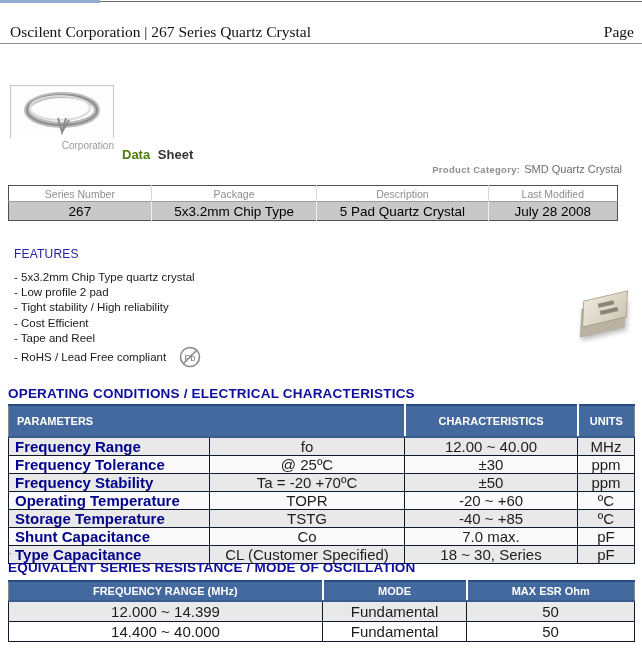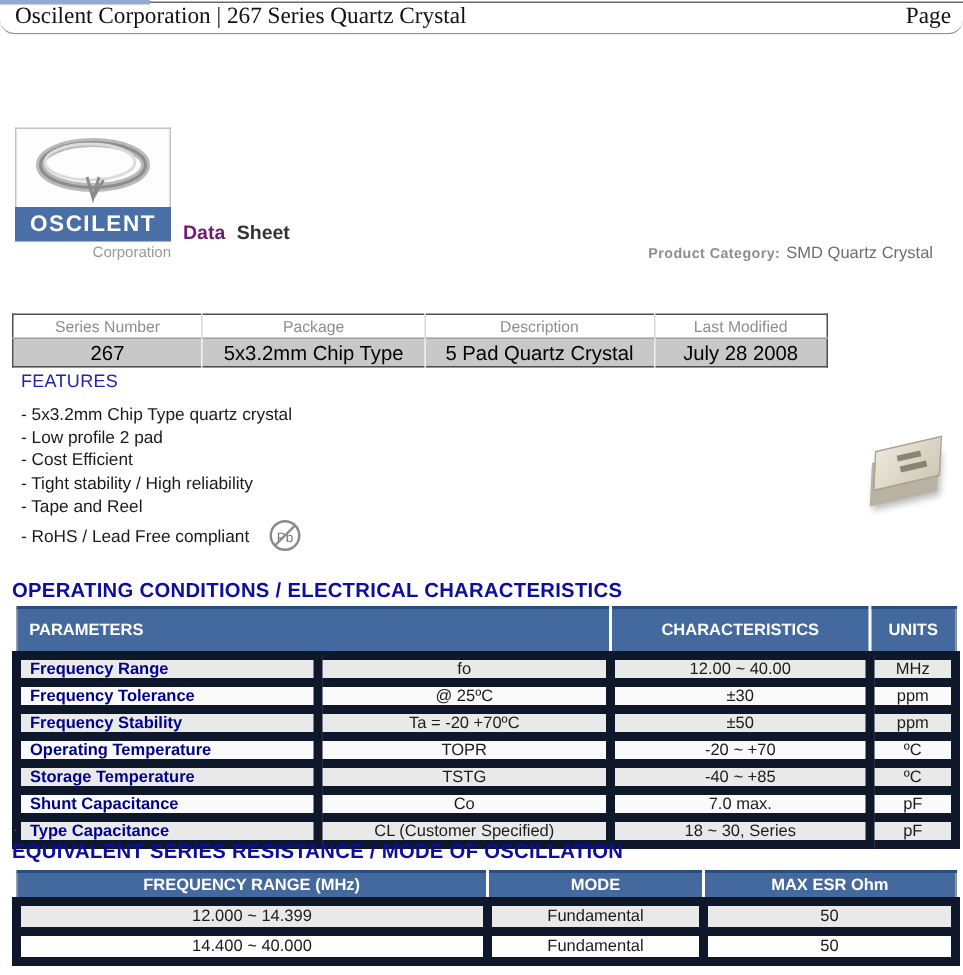--- a/index.html
+++ b/index.html
@@ -12,47 +12,47 @@
     overflow: hidden;
   }
 
   
   #top-edge { position: absolute; top: 0; left: 0; width: 642px; height: 3px; }
   #top-edge .edge-line { position: absolute; top: 1px; left: 0; right: 0; height: 1px; background: #6a6a6a; }
   #top-edge .edge-blue { position: absolute; top: 0; left: 0; width: 100px; height: 3px; background: #94aad2; }
 
   
   #doc-header {
-    position: absolute; top: 0; left: 0; right: 0; height: 23px;
+    position: absolute; top: 0; left: 0; right: 0; height: 44px;
     border-bottom: 1px solid #909090;
     display: flex; justify-content: space-between; align-items: flex-end;
     padding: 0 8px 2px 10px;
     font-family: "Liberation Serif", serif;
-    font-size: 15.5px; color: #111; border-radius: 10px;
+    font-size: 15.5px; color: #111;
   }
 
   
   #logo-box { position: absolute; top: 85px; left: 10px; width: 104px; }
   #logo-art { height: 53px; background: #fdfdfd; border: 1px solid #c4c4c4; border-bottom: none;
               display: flex; align-items: center; justify-content: center; }
   #logo-band { height: 23px; background: #4a6fa6; color: #fff; text-align: center;
                font-weight: bold; font-size: 15px; letter-spacing: 1px; line-height: 23px; }
   #logo-sub { text-align: right; font-size: 10px; color: #9a9a9a; padding-top: 2px; }
 
   #datasheet-title { position: absolute; top: 147px; left: 122px; font-size: 13px; font-weight: bold; }
-  #datasheet-title .accent { color: #701a75; text-align: center; }
+  #datasheet-title .accent { color: #4d7c0f; text-align: center; }
   #datasheet-title .rest { color: #333; margin-left: 4px; }
 
   #product-category { position: absolute; top: 163px; right: 20px; display: flex; align-items: baseline; gap: 4px; }
   #product-category .pc-label { font-size: 9.5px; font-weight: bold; color: #8e8e8e; letter-spacing: .3px; }
   #product-category .pc-value { font-size: 11px; color: #6e6e6e; }
 
   
-  #info-table { position: absolute; top: 185px; left: 8px; width: 544px;
-                border-collapse: collapse; border: 1px solid #4f4f4f; margin-top: 24px; }
+  #info-table { position: absolute; top: 185px; left: 8px; width: 610px;
+                border-collapse: collapse; border: 1px solid #4f4f4f; }
   #info-table thead td {
     height: 16px; text-align: center; color: #8e8e8e; font-size: 10.5px;
     border-right: 1px solid #d8d8d8; background: #fff;
   }
   #info-table tbody td {
     height: 19px; text-align: center; color: #000; font-size: 13.5px;
     background: #c8c8c8; border-right: 1px solid #efefef; border-top: 1px solid #9d9d9d;
   }
   #info-table td:last-child { border-right: none; }
 
@@ -85,21 +85,21 @@
   .spec-table { position: absolute; left: 8px; width: 626px; border-collapse: collapse;
                 border: 1px solid #8a8a8a; table-layout: fixed; }
   .spec-table th {
     background: #44699e; color: #fff; font-size: 11px; font-weight: bold;
     border-left: 2px solid #fff; border-right: 2px solid #fff;
     border-top: 2px solid #2b4c7e; border-bottom: 2px solid #3a5c90;
     text-align: center;
   }
   .spec-table th:first-child { border-left: none; }
   .spec-table th:last-child { border-right: none; }
-  .spec-table td { font-size: 11px; color: #1c1c1c; text-align: center; border: 6px solid #0f172a; margin-top: 47px; }
+  .spec-table td { font-size: 15px; color: #1c1c1c; text-align: center; border: 1px solid #0f172a; margin-top: 47px; }
 
   #electrical-table { top: 404px; }
   #electrical-table th { height: 32px; }
   #electrical-table th.th-params { text-align: left; padding-left: 8px; }
   #electrical-table td { height: 17.5px; }
   #electrical-table td.param { text-align: left; padding-left: 6px; color: #00008b; font-weight: bold; }
   #electrical-table tr:nth-child(odd) td { background: #e9e9e9; }
   #electrical-table tr:nth-child(even) td { background: #fafafa; }
 
   #esr-table { top: 580px; }
@@ -123,21 +123,20 @@
 
 <div id="logo-box">
   <div id="logo-art">
     <svg width="96" height="48" viewBox="0 0 96 48">
       <ellipse cx="48" cy="22" rx="35" ry="15" fill="none" stroke="#b9b9b9" stroke-width="6"></ellipse>
       <ellipse cx="48" cy="22" rx="35" ry="15" fill="none" stroke="#8d8d8d" stroke-width="2"></ellipse>
       <ellipse cx="46" cy="20" rx="30" ry="12" fill="none" stroke="#dcdcdc" stroke-width="2"></ellipse>
       <path d="M44 30 L48 44 L52 30 M48 44 L55 32" fill="none" stroke="#8d8d8d" stroke-width="2"></path>
     </svg>
   </div>
-  <div id="logo-band">OSCILENT</div>
   <div id="logo-sub">Corporation</div>
 </div>
 
 <div id="datasheet-title">
   <span class="accent">Data</span>
   <span class="rest">Sheet</span>
 </div>
 
 <div id="product-category">
   <span class="pc-label">Product Category:</span>
@@ -166,22 +165,22 @@
       <td>5 Pad Quartz Crystal</td>
       <td>July 28 2008</td>
     </tr>
   </tbody>
 </table>
 
 <div id="features">
   <div id="features-heading">FEATURES</div>
   <div class="feature-item">- 5x3.2mm Chip Type quartz crystal</div>
   <div class="feature-item">- Low profile 2 pad</div>
+  <div class="feature-item">- Tight stability / High reliability</div>
   <div class="feature-item">- Cost Efficient</div>
-  <div class="feature-item">- Tight stability / High reliability</div>
   <div class="feature-item">- Tape and Reel</div>
   <div class="feature-item">
     <span>- RoHS / Lead Free compliant</span><span class="pb-icon"><svg width="22" height="22" viewBox="0 0 22 22">
       <circle cx="11" cy="11" r="9.5" fill="none" stroke="#8a8a8a" stroke-width="1.6"></circle>
       <text x="11" y="15" text-anchor="middle" font-size="9" fill="#777" font-family="Liberation Sans, sans-serif">Pb</text>
       <line x1="4.5" y1="17.5" x2="17.5" y2="4.5" stroke="#8a8a8a" stroke-width="1.6"></line>
     </svg></span>
   </div>
 </div>
 
@@ -223,21 +222,21 @@
     </tr>
     <tr>
       <td class="param">Frequency Stability</td>
       <td>Ta = -20 +70ºC</td>
       <td>±50</td>
       <td>ppm</td>
     </tr>
     <tr>
       <td class="param">Operating Temperature</td>
       <td>TOPR</td>
-      <td>-20 ~ +70</td>
+      <td>-20 ~ +60</td>
       <td>ºC</td>
     </tr>
     <tr>
       <td class="param">Storage Temperature</td>
       <td>TSTG</td>
       <td>-40 ~ +85</td>
       <td>ºC</td>
     </tr>
     <tr>
       <td class="param">Shunt Capacitance</td>

